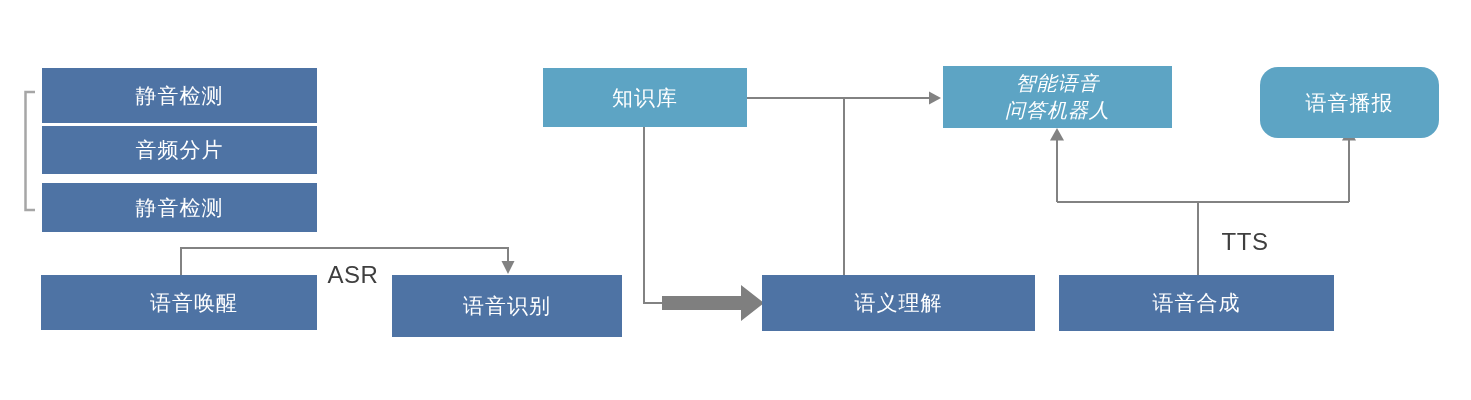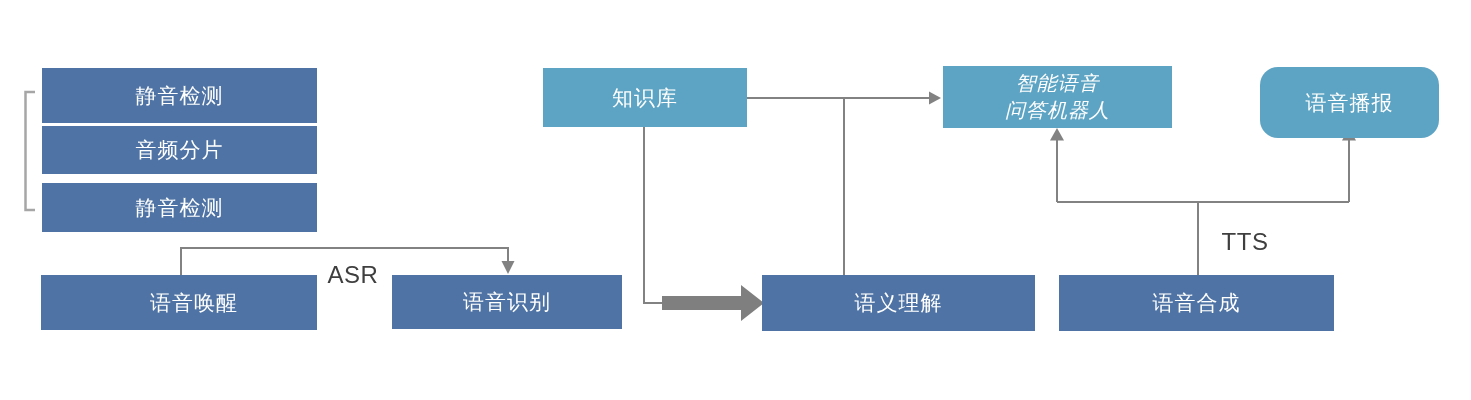--- a/index.html
+++ b/index.html
@@ -27,21 +27,21 @@
   .node .l2{font-size:20px;line-height:27px;letter-spacing:1px;}
   .edge-label{
     position:absolute;z-index:3;color:var(--label-text);font-size:24px;
     width:70px;text-align:center;letter-spacing:0.5px;
   }
   
   #n-silence   {left:42px;  top:68px;  width:275px; height:55px;}
   #n-audio     {left:42px;  top:126px; width:275px; height:48px;}
   #n-keyword   {left:42px;  top:183px; width:275px; height:49px;}
   #n-wakeup    {left:41px;  top:275px; width:276px; height:55px;padding-left:30px;}
-  #n-recognize {left:392px; top:275px; width:230px; height:54px;align-items:center;}
+  #n-recognize {left:392px; top:275px; width:230px; height:62px;align-items:center;}
   #n-knowledge {left:543px; top:68px;  width:204px; height:59px;}
   #n-semantic  {left:762px; top:275px; width:273px; height:56px;}
   #n-synthesis {left:1059px;top:275px; width:275px; height:56px;}
   #n-qarobot   {left:943px; top:66px;  width:229px; height:62px;font-style:italic;}
   #n-broadcast {left:1260px;top:67px;  width:179px; height:71px;border-radius:18px;}
   #lbl-asr{left:318px;top:261px;}
   #lbl-tts{left:1210px;top:228px;}
 </style>
 </head>
 <body>

